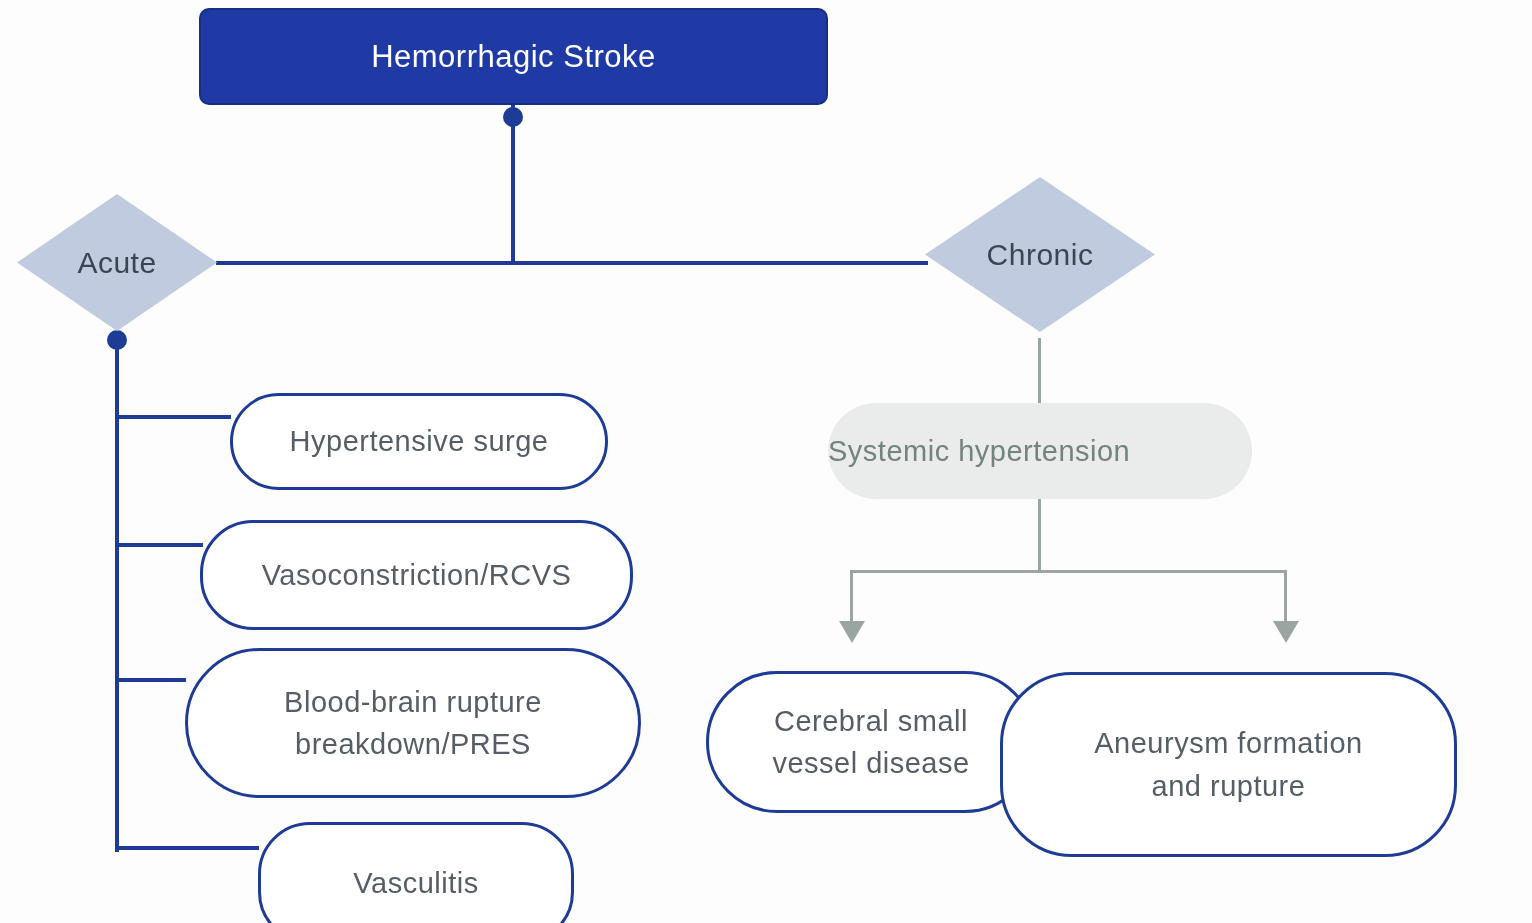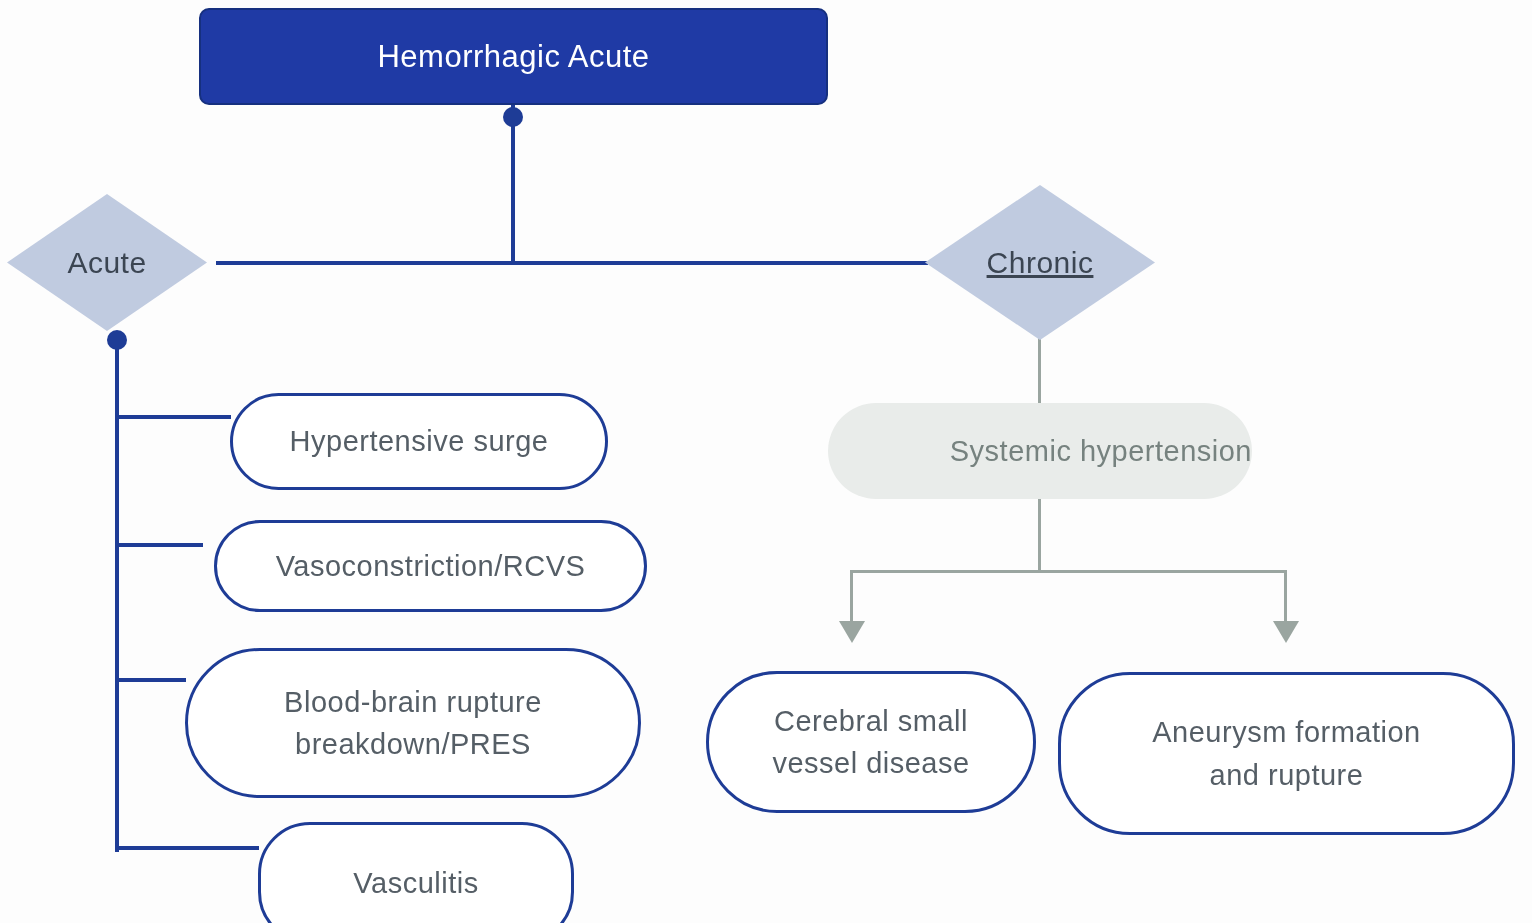--- a/index.html
+++ b/index.html
@@ -45,21 +45,21 @@
     box-sizing:border-box;
     display:flex;align-items:center;justify-content:center;
     color:var(--pill-text,#555e66);font-size:29px;letter-spacing:0.5px;
     text-align:center;line-height:1.45;margin-top:28px;
   }
   .pill .lbl, .cause .lbl{white-space:pre-line;}
   .cause{
     position:absolute;left:828px;top:403px;width:424px;height:96px;
     background:var(--cause-fill,#e9ecea);
     border-radius:48px;
-    display:flex;align-items:center;justify-content:flex-end;
+    display:flex;align-items:center;justify-content:flex-start;
     color:var(--cause-text,#76827f);font-size:29px;letter-spacing:0.5px;
   }
 </style>
 </head>
 <body>
 
 <div class="canvas">
 
   <div class="nline" style="left:511px;top:105px;width:4px;height:160px;"></div>
   <div class="dot" style="left:503px;top:107px;"></div>
@@ -74,50 +74,50 @@
 
   <div class="gline" style="left:1038px;top:338px;width:3px;height:67px;"></div>
   <div class="gline" style="left:1038px;top:499px;width:3px;height:74px;"></div>
   <div class="gline" style="left:851px;top:570px;width:436px;height:3px;"></div>
   <div class="gline" style="left:850px;top:570px;width:3px;height:52px;"></div>
   <div class="gline" style="left:1284px;top:570px;width:3px;height:52px;"></div>
   <div class="arrowhead" style="left:839px;top:621px;"></div>
   <div class="arrowhead" style="left:1273px;top:621px;"></div>
 
   <div class="rootbox">
-    <span class="lbl">Hemorrhagic Acute</span>
+    <span class="lbl">Hemorrhagic Stroke</span>
   </div>
 
-  <div class="diamond" style="left:7px;top:194px;width:200px;height:137px;">
+  <div class="diamond" style="left:17px;top:194px;width:200px;height:137px;">
     <span class="lbl">Acute</span>
   </div>
-  <div class="diamond" style="left:925px;top:185px;width:230px;height:155px;text-decoration:underline;">
+  <div class="diamond" style="left:925px;top:177px;width:230px;height:155px;">
     <span class="lbl">Chronic</span>
   </div>
 
   <div class="pill" style="left:230px;top:365px;width:378px;height:97px;border-radius:49px;">
     <span class="lbl">Hypertensive surge</span>
   </div>
-  <div class="pill" style="left:214px;top:492px;width:433px;height:92px;border-radius:53px;">
+  <div class="pill" style="left:200px;top:492px;width:433px;height:110px;border-radius:53px;">
     <span class="lbl">Vasoconstriction/RCVS</span>
   </div>
   <div class="pill" style="left:185px;top:620px;width:456px;height:150px;border-radius:75px;">
     <span class="lbl">Blood-brain rupture
 breakdown/PRES</span>
   </div>
   <div class="pill" style="left:258px;top:794px;width:316px;height:122px;border-radius:52px;align-items:center;">
     <span class="lbl">Vasculitis</span>
   </div>
 
   <div class="cause">
     <span class="lbl">Systemic hypertension</span>
   </div>
 
   <div class="pill" style="left:706px;top:643px;width:330px;height:142px;border-radius:71px;">
     <span class="lbl">Cerebral small
 vessel disease</span>
   </div>
-  <div class="pill" style="left:1058px;top:644px;width:457px;height:163px;border-radius:72px;">
+  <div class="pill" style="left:1000px;top:644px;width:457px;height:185px;border-radius:72px;">
     <span class="lbl">Aneurysm formation
 and rupture</span>
   </div>
 
 </div>
 
 </body></html>

